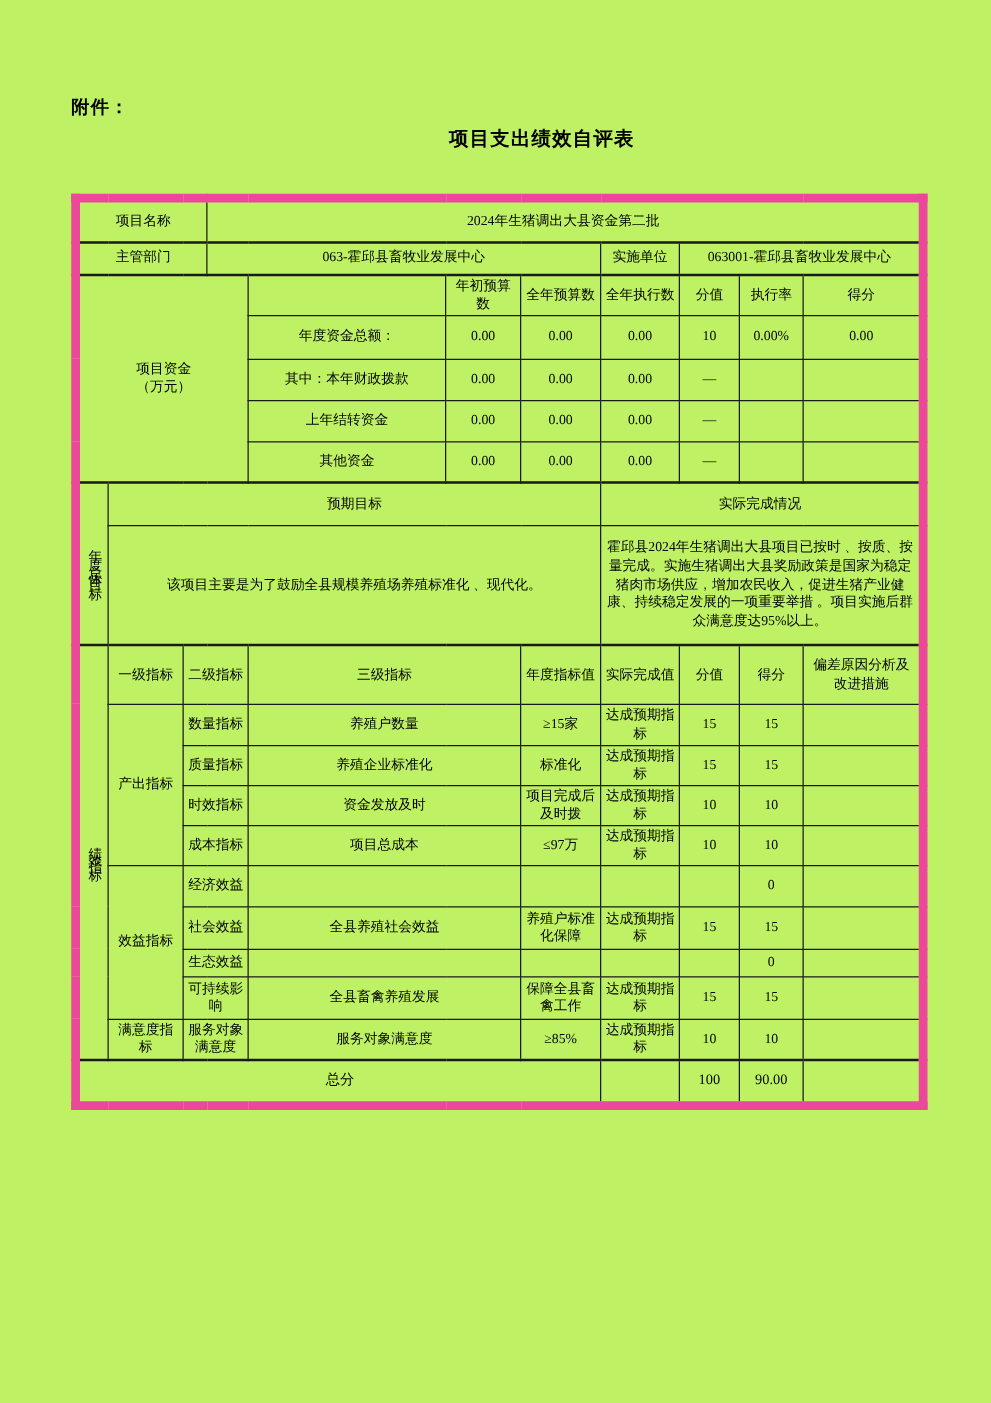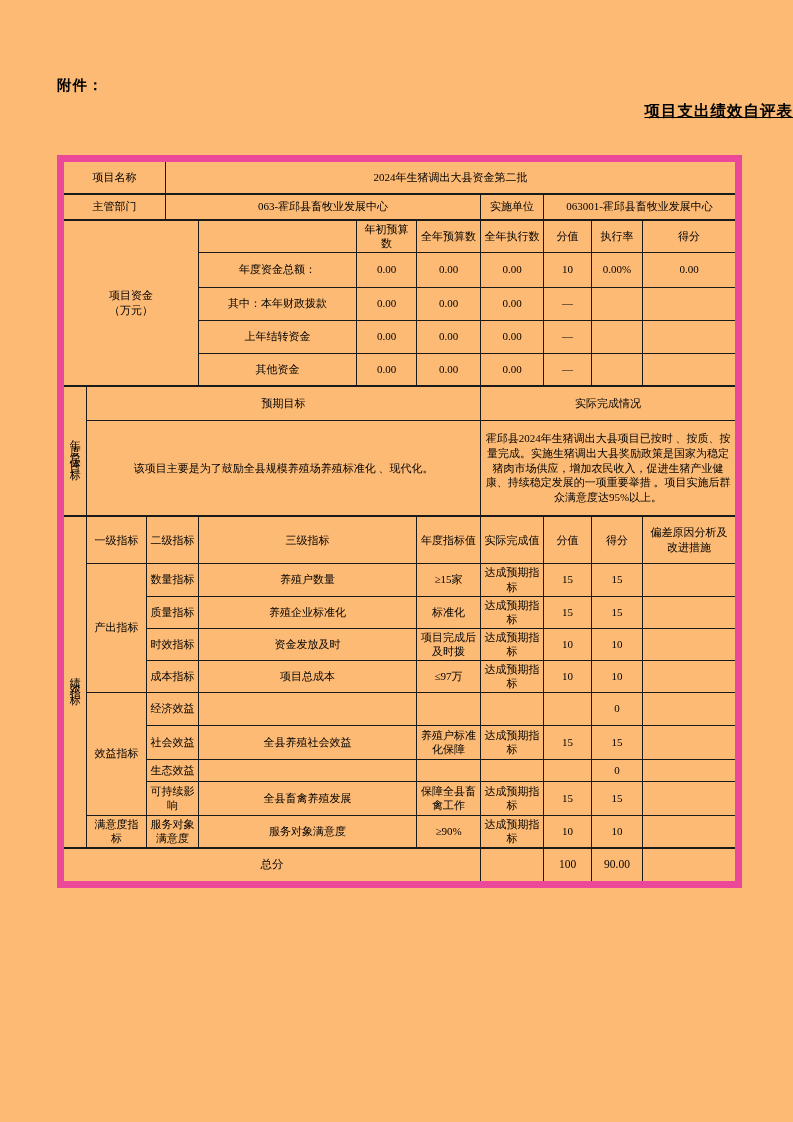--- a/index.html
+++ b/index.html
@@ -1,39 +1,38 @@
 <!DOCTYPE html>
 <html><head>
 <meta charset="utf-8">
 <style>
   html, body { margin: 0; padding: 0; background: #ffffff; }
   .page {
     position: relative;
     width: 793px;
     height: 1122px;
-    background: #fdba74;
+    background: #bef264;
     font-family: "Liberation Serif", "DejaVu Serif", serif;
     color: #000000;
     overflow: hidden;
   }
   .attachment {
     position: absolute;
     left: 57px;
     top: 76px;
     font-size: 14.5px;
     font-weight: bold;
     letter-spacing: 1px;
   }
   .title-wrap {
     position: absolute;
     left: 74px;
     right: 0;
     top: 101px;
-    text-align: right;
-    text-decoration: underline;
+    text-align: center;
   }
   .doc-title {
     font-size: 15.5px;
     font-weight: bold;
     letter-spacing: 1px;
   }
   .doc-subtitle {
     margin-top: 7px;
     font-size: 9.5px;
   }
@@ -252,21 +251,21 @@
         <td class="pad6">达成预期指标</td>
         <td>15</td>
         <td>15</td>
         <td></td>
       </tr>
 
       <tr style="height:30px">
         <td>满意度指标</td>
         <td colspan="2">服务对象满意度</td>
         <td colspan="2" class="l3">服务对象满意度</td>
-        <td>≥90%</td>
+        <td>≥85%</td>
         <td class="pad6">达成预期指标</td>
         <td>10</td>
         <td>10</td>
         <td></td>
       </tr>
 
       <tr class="thick total-row" style="height:37px">
         <td colspan="7">总分</td>
         <td></td>
         <td>100</td>

